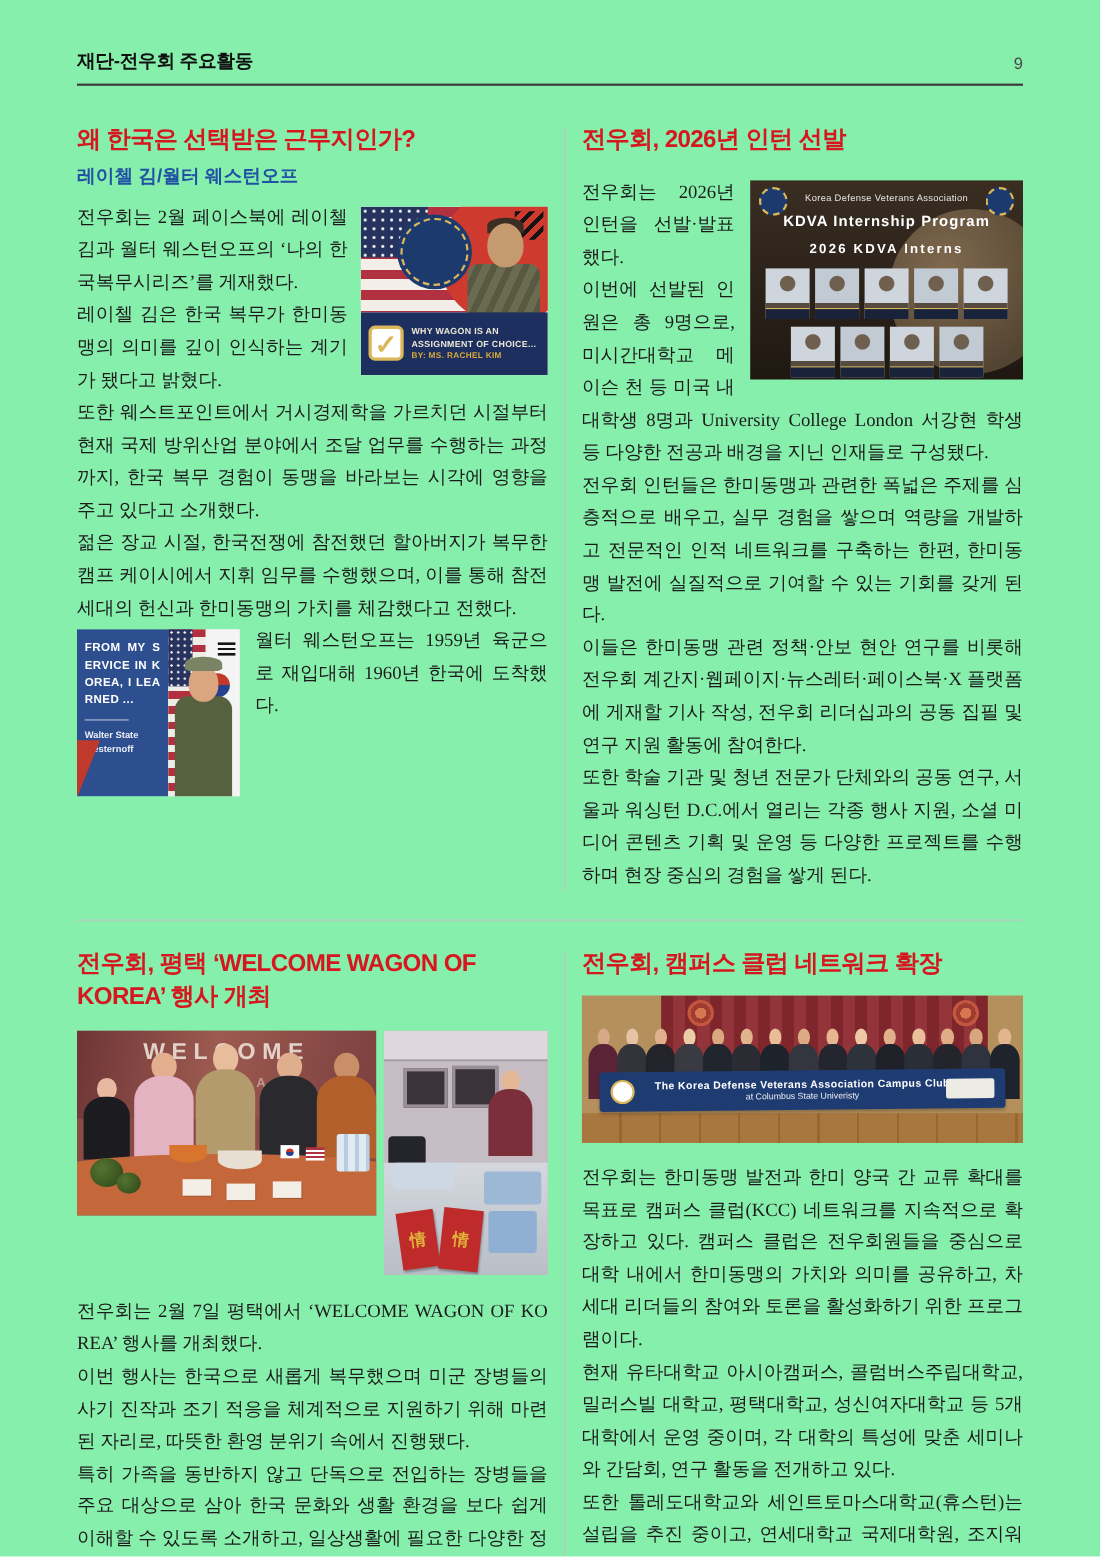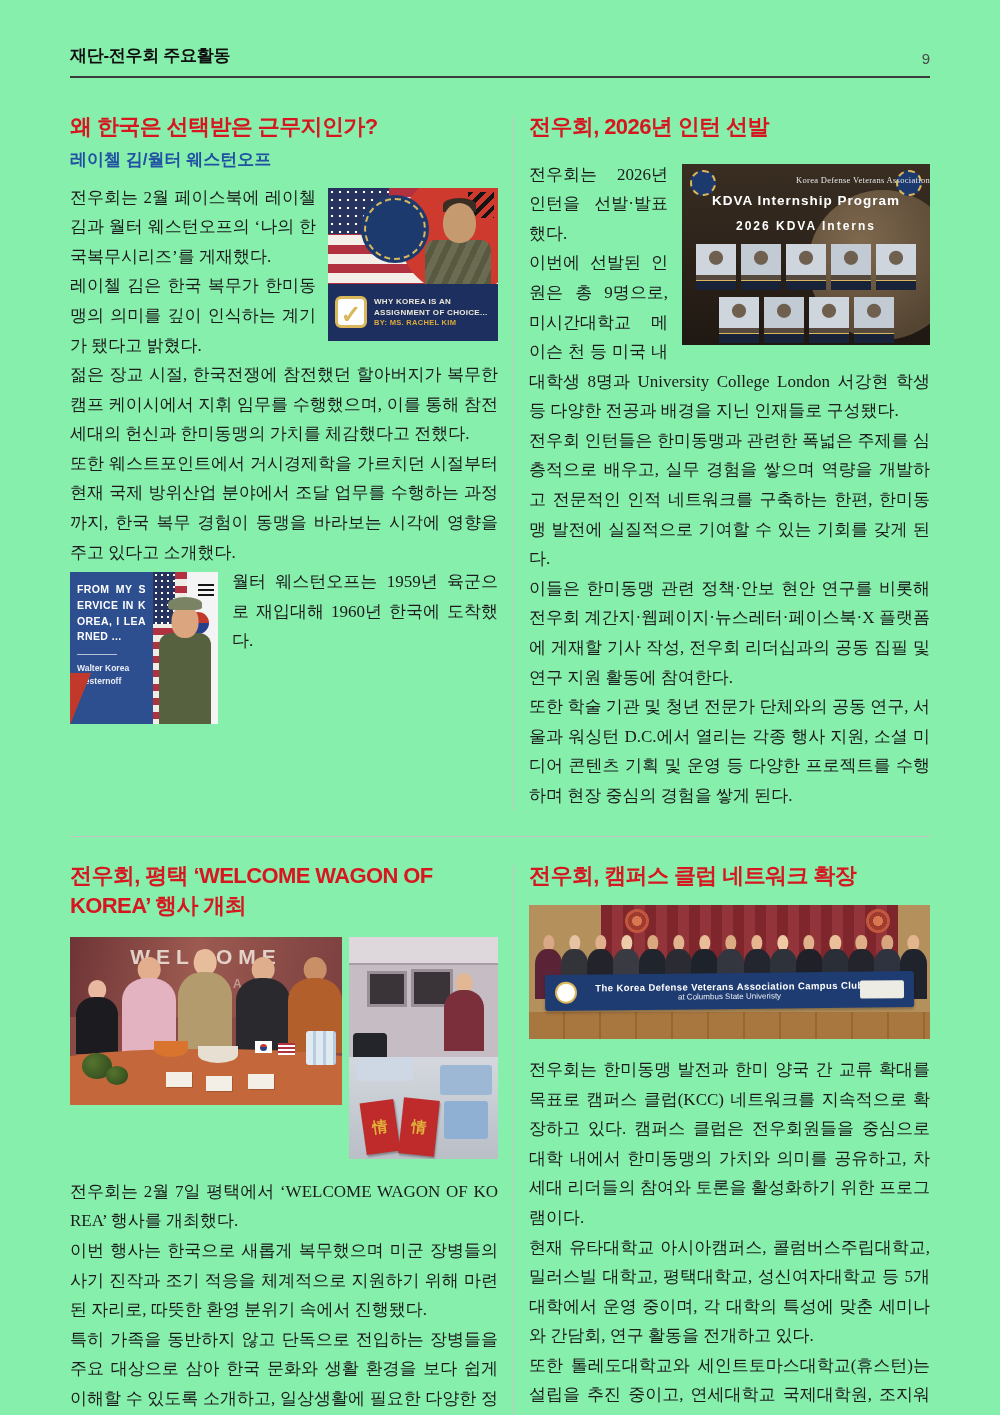--- a/index.html
+++ b/index.html
@@ -70,21 +70,21 @@
   .iw-face{position:absolute;left:50%;top:22%;transform:translateX(-50%);width:27px;height:32px;border-radius:46%;background:#dba57f;z-index:2;}
   .iw-torso{position:absolute;left:50%;top:40%;transform:translateX(-50%);width:52px;height:60%;border-radius:12px 12px 0 0;background:#55613f;z-index:1;}
 
   
   .img-kdva{float:right;width:248px;height:181px;margin:4px 0 8px 14px;position:relative;overflow:hidden;
             background:linear-gradient(180deg,#3a2e22 0%,#2a2119 55%,#1f1812 100%);font-family:"Liberation Sans",sans-serif;}
   .ik-globe{position:absolute;right:-28px;top:26px;width:150px;height:150px;border-radius:50%;
             background:radial-gradient(circle at 35% 35%,#8d7557,#5d4c38 72%);opacity:0.85;}
   .ik-seal{position:absolute;top:6px;width:26px;height:26px;border-radius:50%;background:#1d3a6e;border:2px dashed #d9b75a;box-sizing:border-box;z-index:2;}
   .ik-seal.left{left:8px;} .ik-seal.right{right:8px;}
-  .ik-org{position:relative;z-index:2;margin-top:9px;text-align:right;font-size:8.5px;color:#e6e6e6;letter-spacing:0.3px;font-family:Liberation Serif, serif;}
+  .ik-org{position:relative;z-index:2;margin-top:9px;text-align:center;font-size:8.5px;color:#e6e6e6;letter-spacing:0.3px;}
   .ik-program{position:relative;z-index:2;text-align:center;font-size:13.5px;font-weight:bold;color:#fff;letter-spacing:1px;margin-top:2px;}
   .ik-interns{position:relative;z-index:2;text-align:center;font-size:12px;font-weight:bold;color:#fff;letter-spacing:2px;margin-top:3px;}
   .ik-row{position:relative;z-index:2;display:flex;justify-content:center;gap:5px;margin-top:7px;}
   .ik-card{width:40px;height:46px;position:relative;background-color:#cfd5dc;
            background-image:radial-gradient(circle at 50% 30%,#6f5f4f 0 6.5px,transparent 7.5px),
                             linear-gradient(0deg,#564a3e 0 32%,transparent 32%);}
   .ik-row .ik-card:nth-child(even){background-color:#c2cad4;}
   .ik-card::after{content:"";position:absolute;left:0;right:0;bottom:0;height:9px;background:rgba(16,28,56,0.88);
                   border-top:1px solid #d9b75a;}
 
@@ -164,36 +164,36 @@
             <div class="ir-canton"></div>
             <div class="ir-redcircle"></div>
             <div class="ir-blackbars"></div>
             <div class="ir-seal"></div>
             <div class="ir-body"></div>
             <div class="ir-hair"></div>
             <div class="ir-head"></div>
             <div class="ir-band">
               <div class="ir-check">✓</div>
               <div class="ir-txt">
-                <div class="t1">WHY KOREA IS AN</div>
+                <div class="t1">WHY WAGON IS AN</div>
                 <div class="t2">ASSIGNMENT OF CHOICE...</div>
                 <div class="t3">BY: MS. RACHEL KIM</div>
               </div>
             </div>
           </div>
           <p>전우회는 2월 페이스북에 레이첼 김과 월터 웨스턴오프의 ‘나의 한국복무시리즈’를 게재했다.</p>
           <p>레이첼 김은 한국 복무가 한미동맹의 의미를 깊이 인식하는 계기가 됐다고 밝혔다.</p>
+          <p>또한 웨스트포인트에서 거시경제학을 가르치던 시절부터 현재 국제 방위산업 분야에서 조달 업무를 수행하는 과정까지, 한국 복무 경험이 동맹을 바라보는 시각에 영향을 주고 있다고 소개했다.</p>
           <p>젊은 장교 시절, 한국전쟁에 참전했던 할아버지가 복무한 캠프 케이시에서 지휘 임무를 수행했으며, 이를 통해 참전 세대의 헌신과 한미동맹의 가치를 체감했다고 전했다.</p>
-          <p>또한 웨스트포인트에서 거시경제학을 가르치던 시절부터 현재 국제 방위산업 분야에서 조달 업무를 수행하는 과정까지, 한국 복무 경험이 동맹을 바라보는 시각에 영향을 주고 있다고 소개했다.</p>
           <div class="img-walter">
             <div class="iw-left">
               <div class="iw-quote">FROM MY SERVICE IN KOREA, I LEARNED ...</div>
               <div class="iw-rule"></div>
               <div class="iw-author">
-                <div>Walter Korea</div>
+                <div>Walter State</div>
                 <div>Westernoff</div>
               </div>
               <div class="iw-red"></div>
             </div>
             <div class="iw-right">
               <div class="iw-usflag"></div>
               <div class="iw-uscanton"></div>
               <div class="iw-krflag"></div>
               <div class="iw-taegeuk"></div>
               <div class="iw-krbars"></div>

